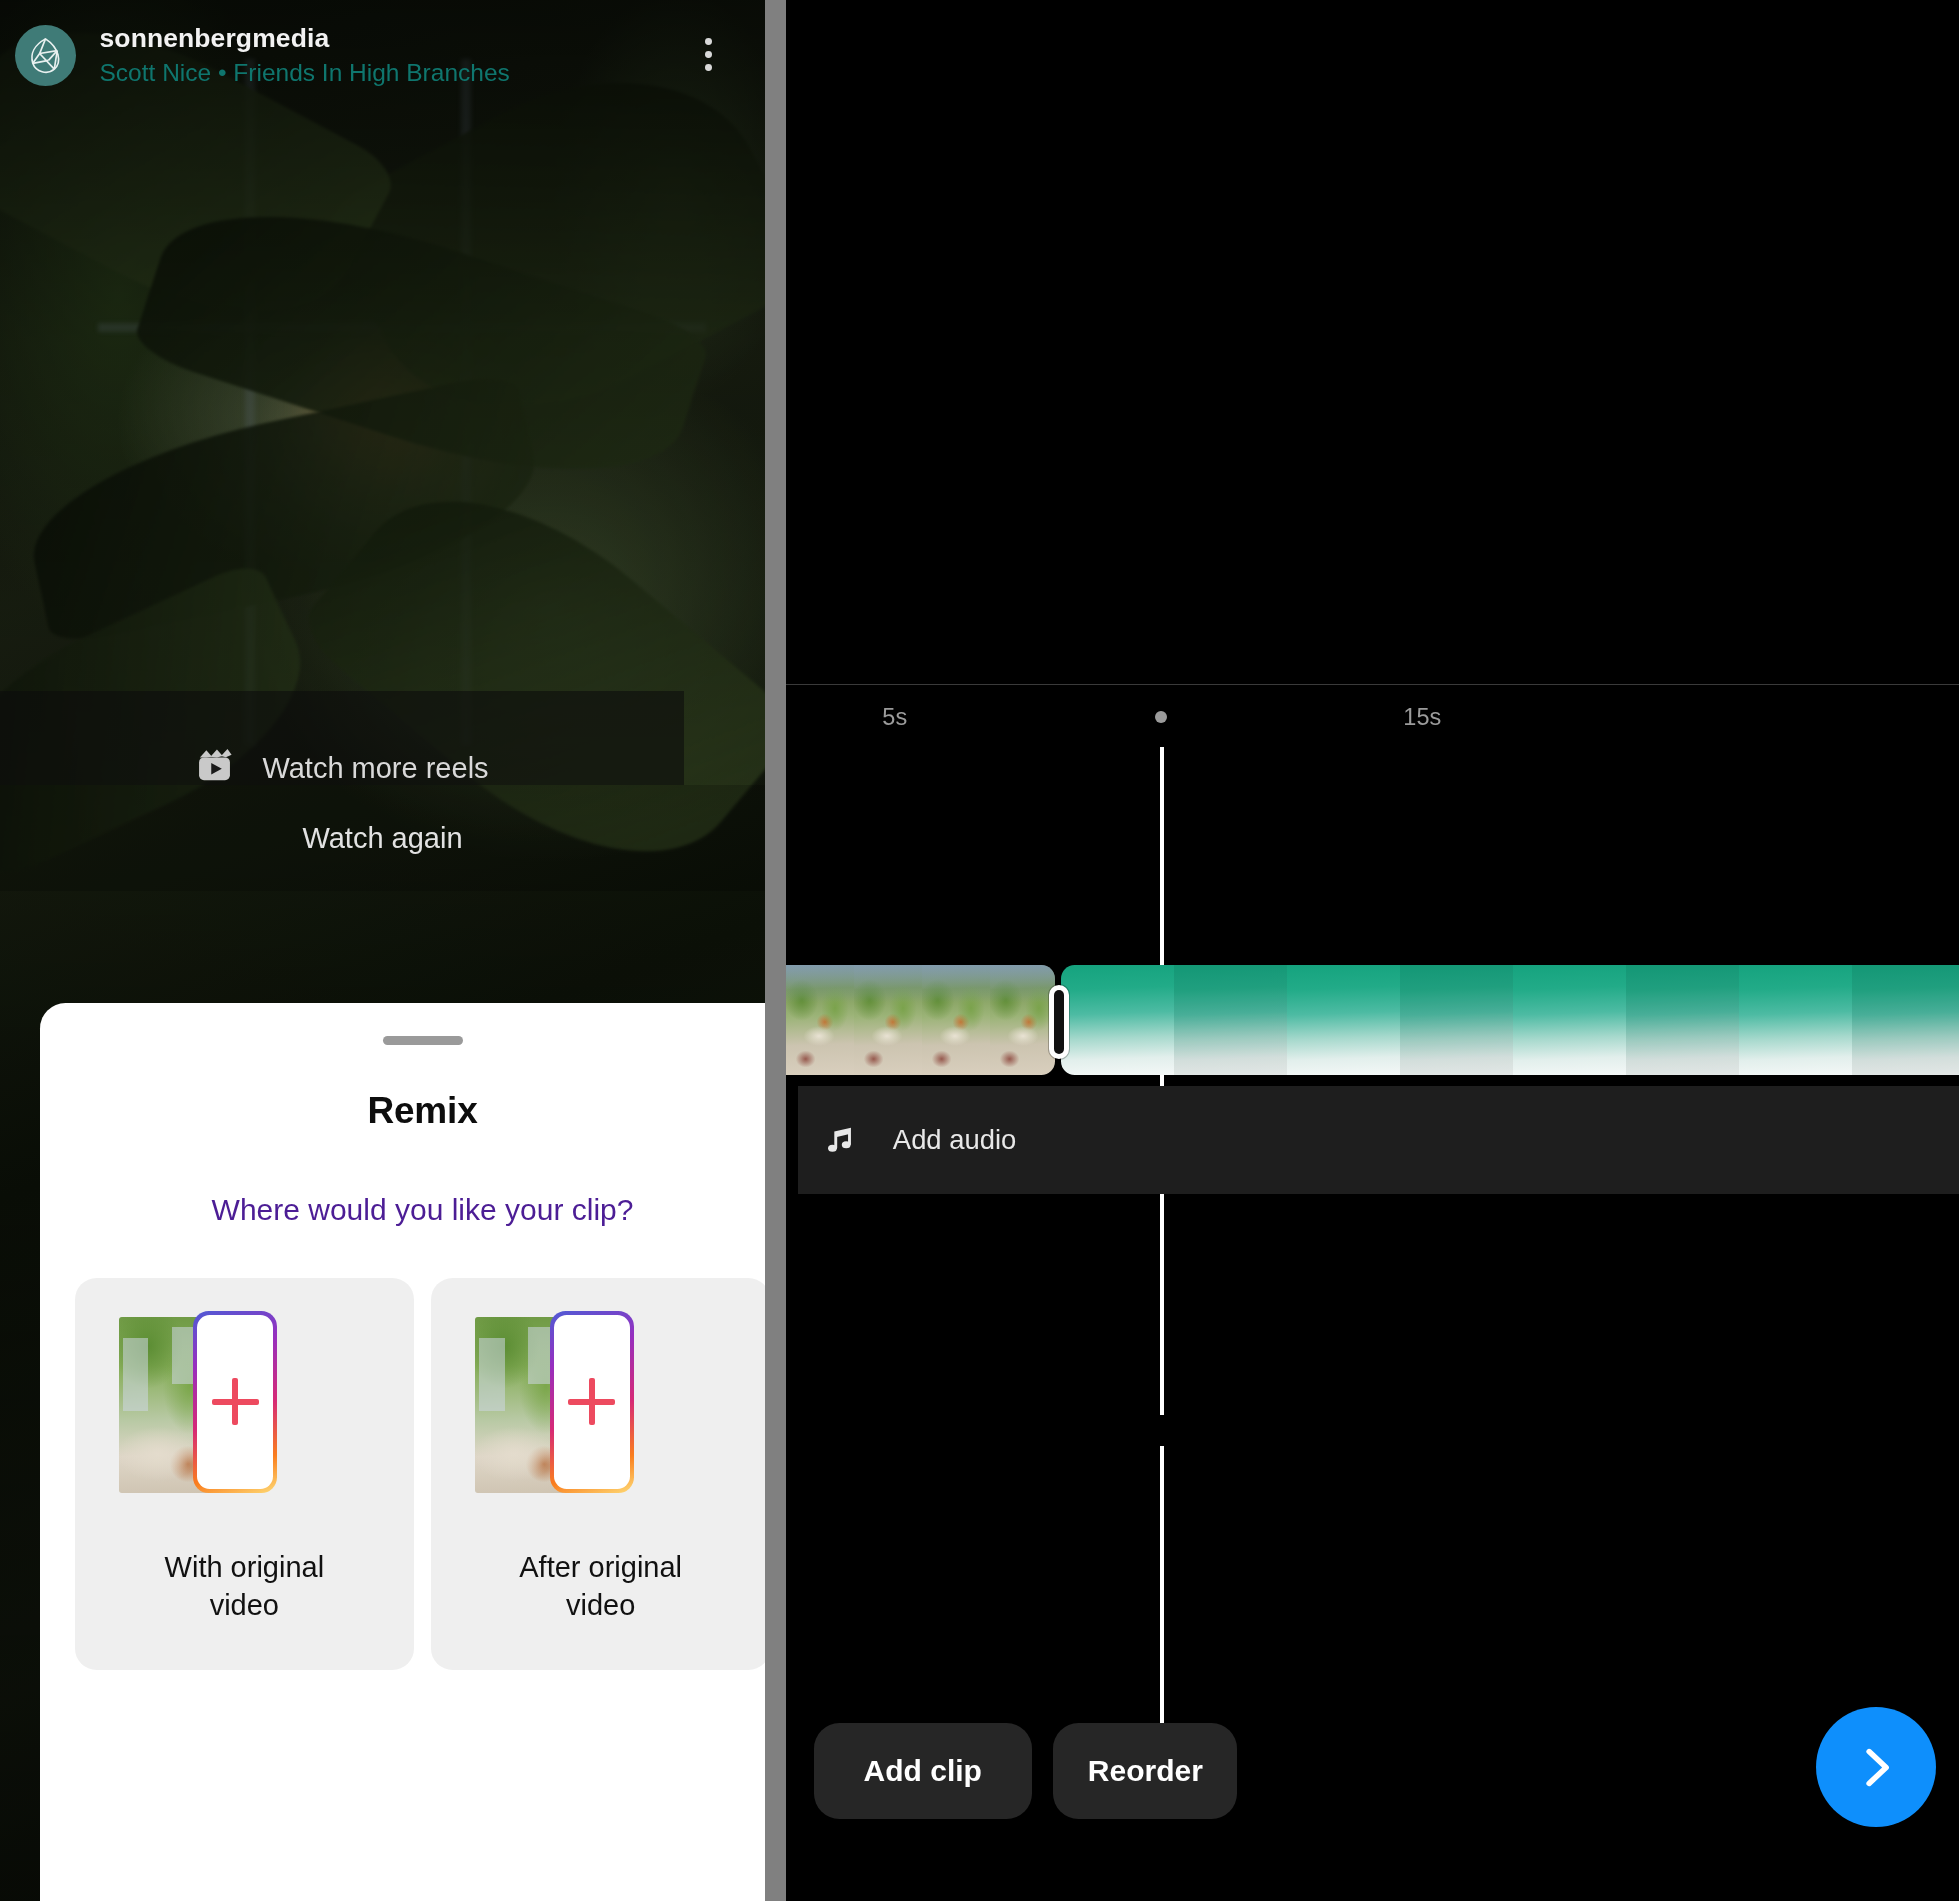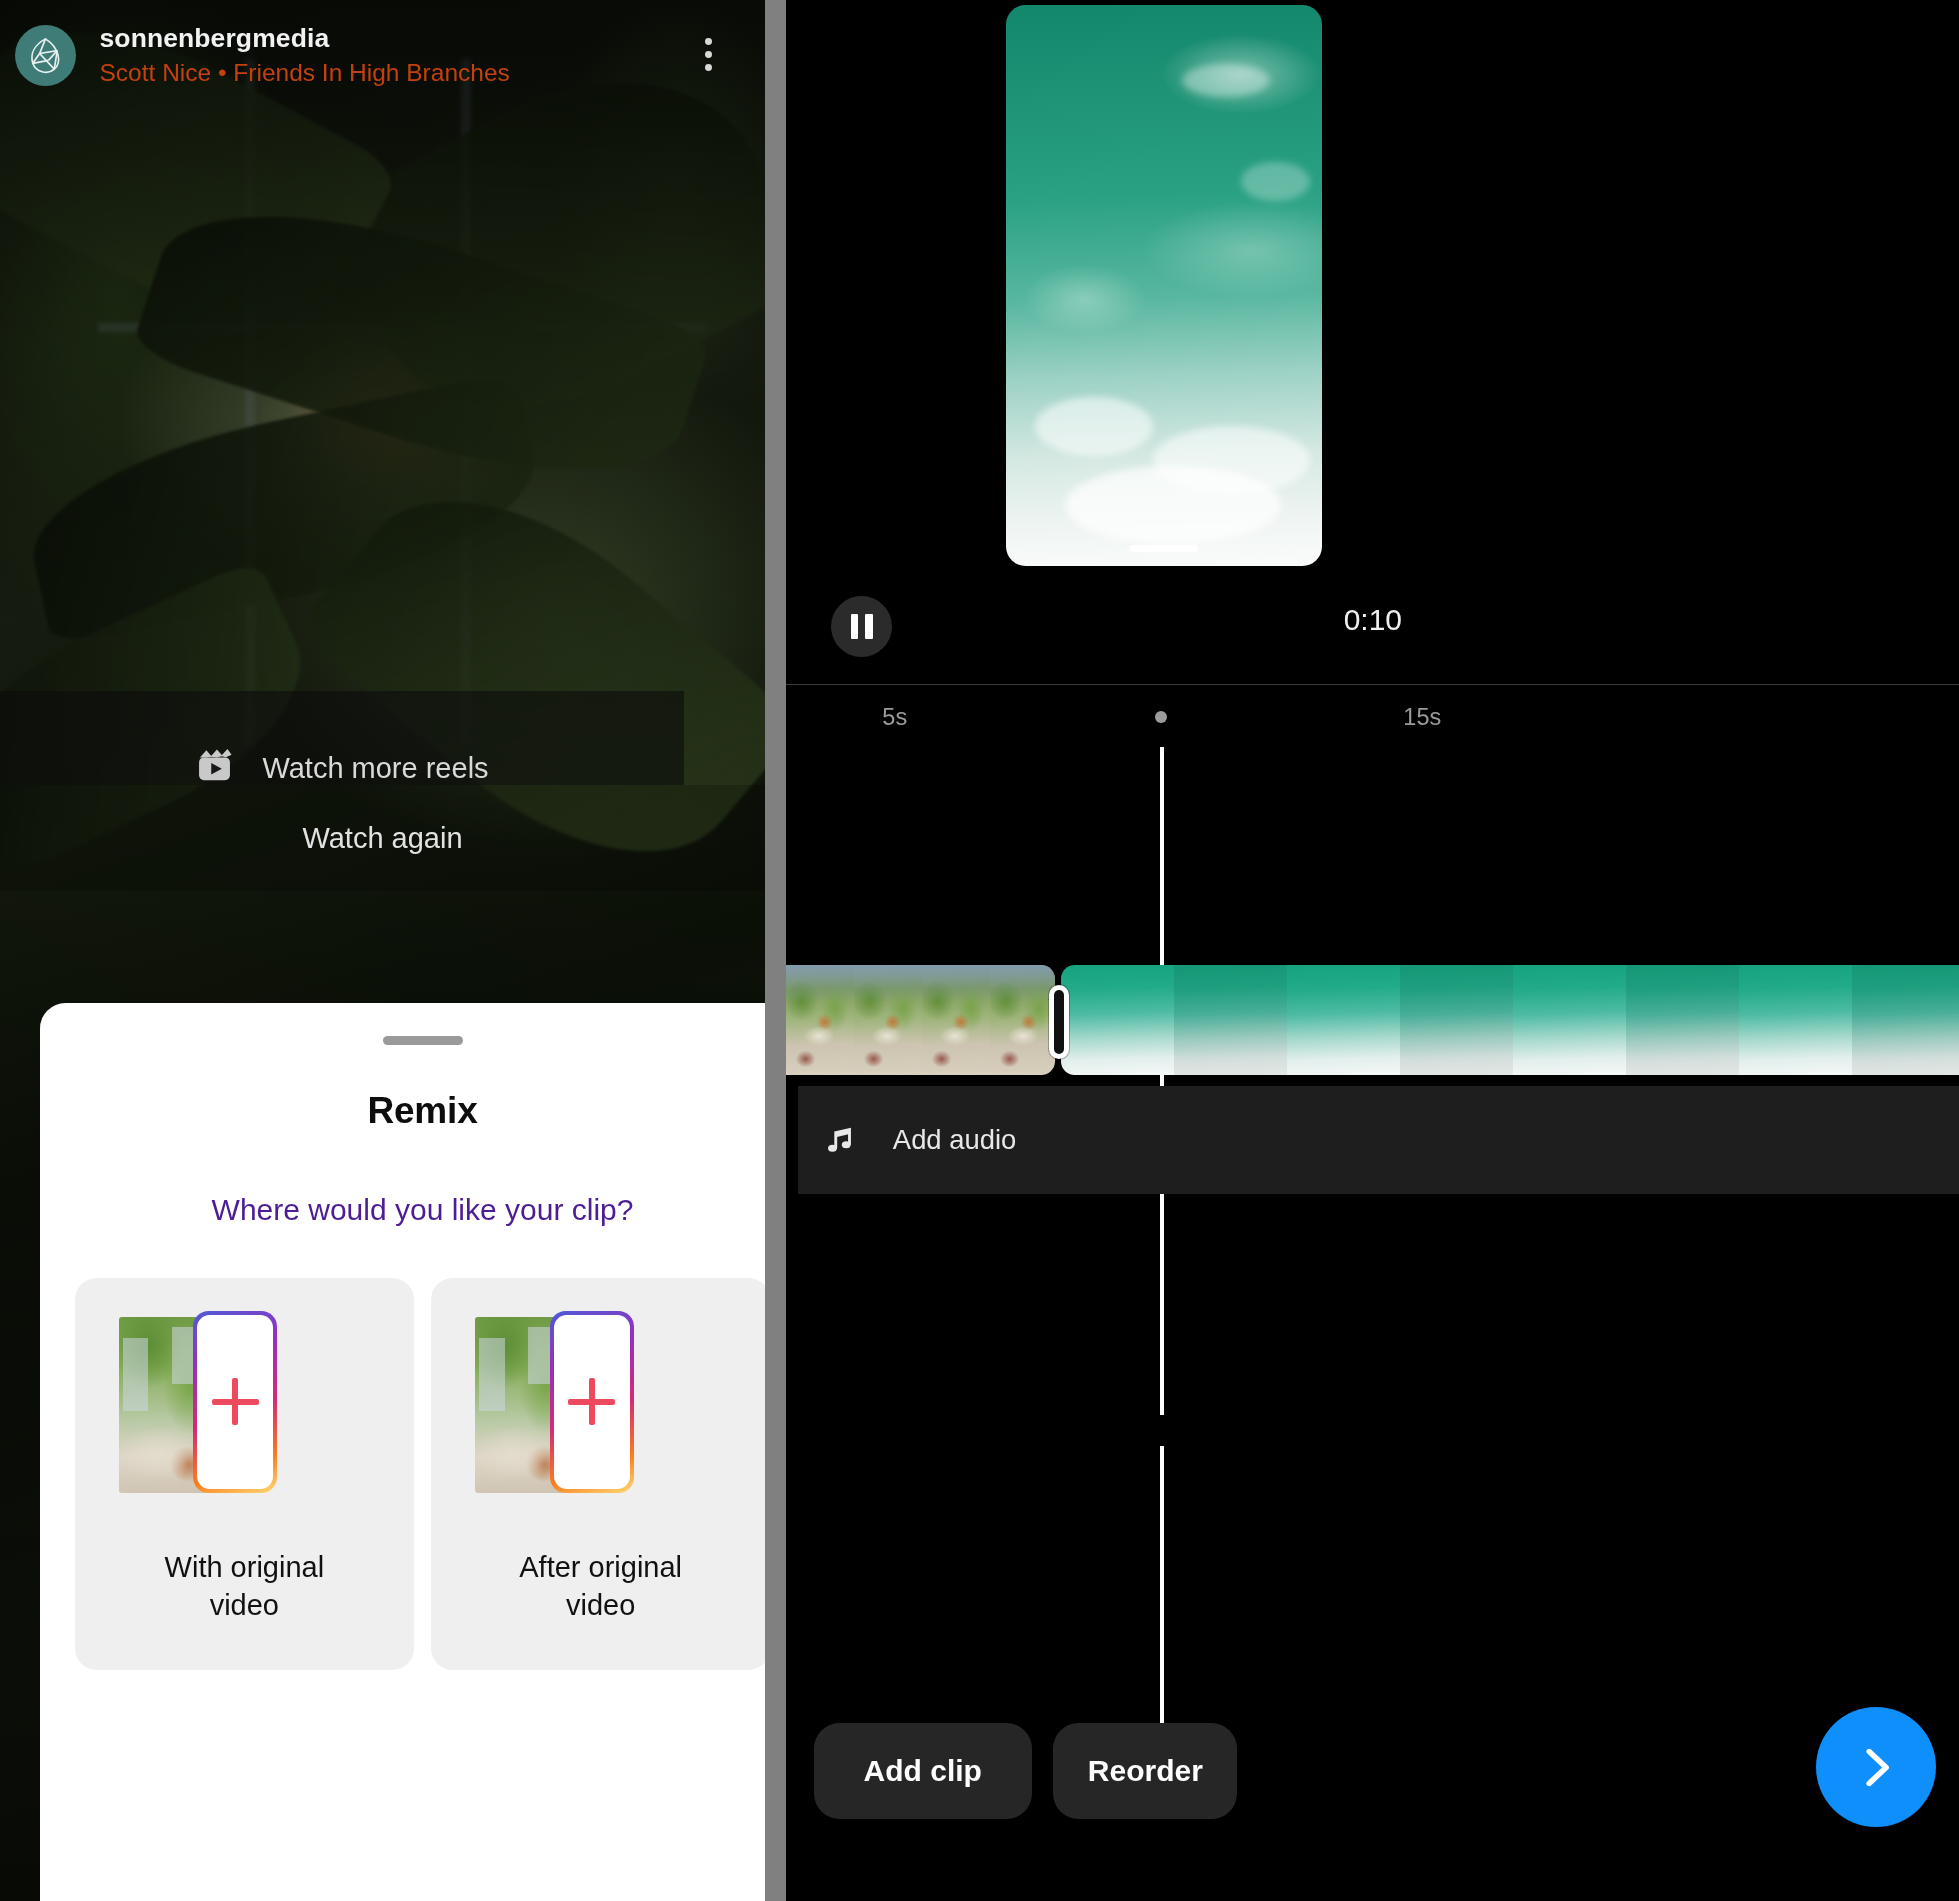--- a/index.html
+++ b/index.html
@@ -65,21 +65,21 @@
     display: flex; align-items: center; padding: 0 15px;
   }
   .avatar {
     width: 61px; height: 61px; border-radius: 50%;
     background: #3f7b77; flex: 0 0 auto;
     display: flex; align-items: center; justify-content: center;
   }
   .avatar svg { width: 43px; height: 43px; display: block; }
   .header-text { margin-left: 23.5px; }
   .acct-name { color: #f2f2f2; font-size: 26.5px; font-weight: 600; letter-spacing: 0.1px; }
-  .acct-sub { color: #c2410c; font-size: 24.5px; margin-top: 5.9px; font-weight: 400; }
+  .acct-sub { color: #0f766e; font-size: 24.5px; margin-top: 5.9px; font-weight: 400; }
   .kebab {
     position: absolute; right: 37px; top: 31px;
     width: 39px; height: 47px;
     display: flex; flex-direction: column; align-items: center; justify-content: center; gap: 5.9px;
   }
   .kebab i { display: block; width: 6.9px; height: 6.9px; border-radius: 50%; background: #d8d8d8; }
 
   .reel-actions {
     position: absolute; left: 0; top: 691px; width: 765px;
   }
@@ -386,36 +386,20 @@
         </div>
 
       </div>
     </div>
   </div>
 
   <div class="divider"></div>
 
   <div class="right-panel">
 
-    <div class="preview-wrap">
-      <div class="preview">
-        <div class="foam" style="left:29px;top:392px;width:118px;height:59px;"></div>
-        <div class="foam" style="left:147px;top:421px;width:157px;height:69px;"></div>
-        <div class="foam" style="left:59px;top:461px;width:216px;height:78px; background:rgba(255,255,255,.7);"></div>
-        <div class="foam" style="left:176px;top:59px;width:88px;height:33px; background:rgba(255,255,255,.35);"></div>
-        <div class="foam" style="left:235px;top:157px;width:69px;height:39px; background:rgba(255,255,255,.28);"></div>
-        <div class="home-ind"></div>
-      </div>
-
-      <div class="pause-btn">
-        <i></i>
-        <i></i>
-      </div>
-      <div class="time-label">0:10</div>
-    </div>
 
     <div class="ruler-sep"></div>
     <div class="ruler">
       <span class="tick-label t5">5s</span>
       <span class="tick-dot"></span>
       <span class="tick-label t15">15s</span>
     </div>
 
     <div class="playhead"></div>
     <div class="playhead-lower"></div>

